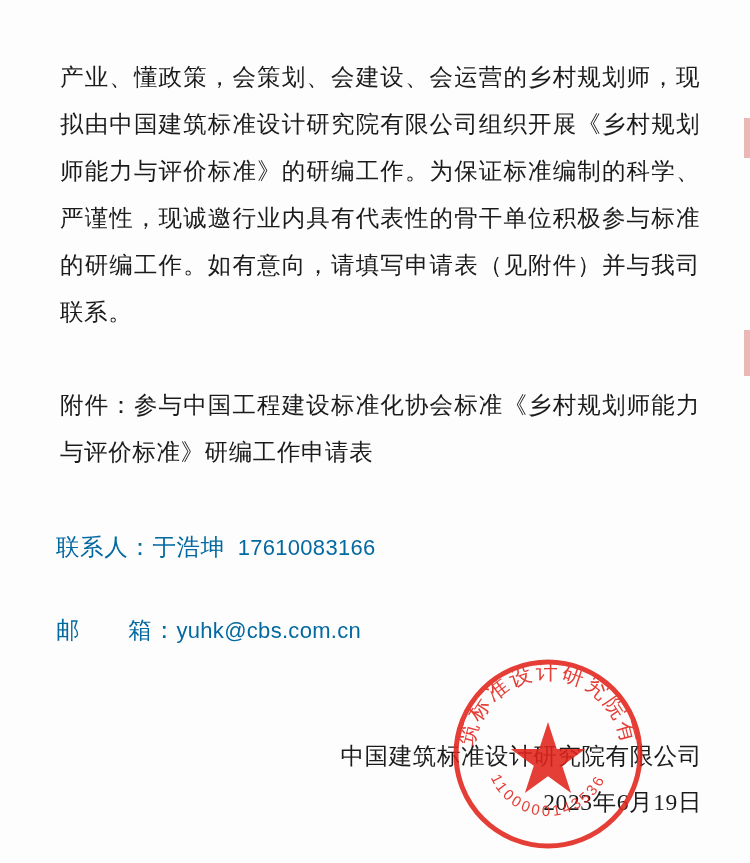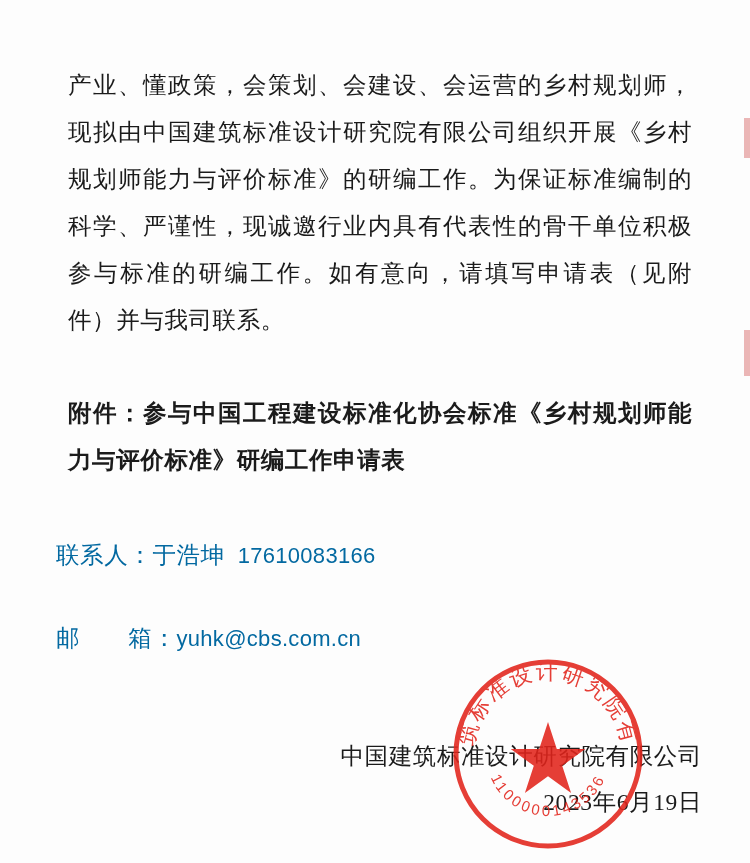--- a/index.html
+++ b/index.html
@@ -40,27 +40,26 @@
     top: 50px;
     width: 648px;
   }
 
   .para {
     font-size: 23.5px;
     line-height: 47px;
     letter-spacing: 0.6px;
     text-align: justify;
     text-justify: inter-ideograph;
-    margin: 12px;
+    margin: 4px;
     color: #1b1b1b;
   }
 
   .para.attachment {
     margin-top: 46px;
-    font-weight: bold;
   }
 
   .contact-line {
     font-size: 23.5px;
     line-height: 47px;
     letter-spacing: 0.6px;
     margin: 0;
     color: #0369a1;
     white-space: pre;
   }

